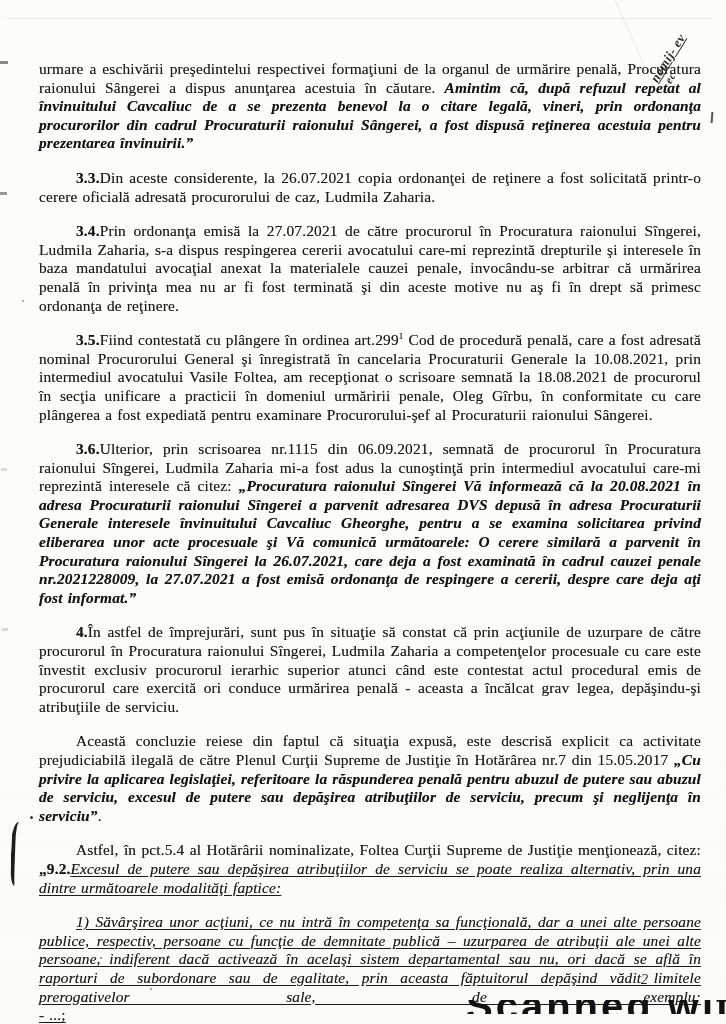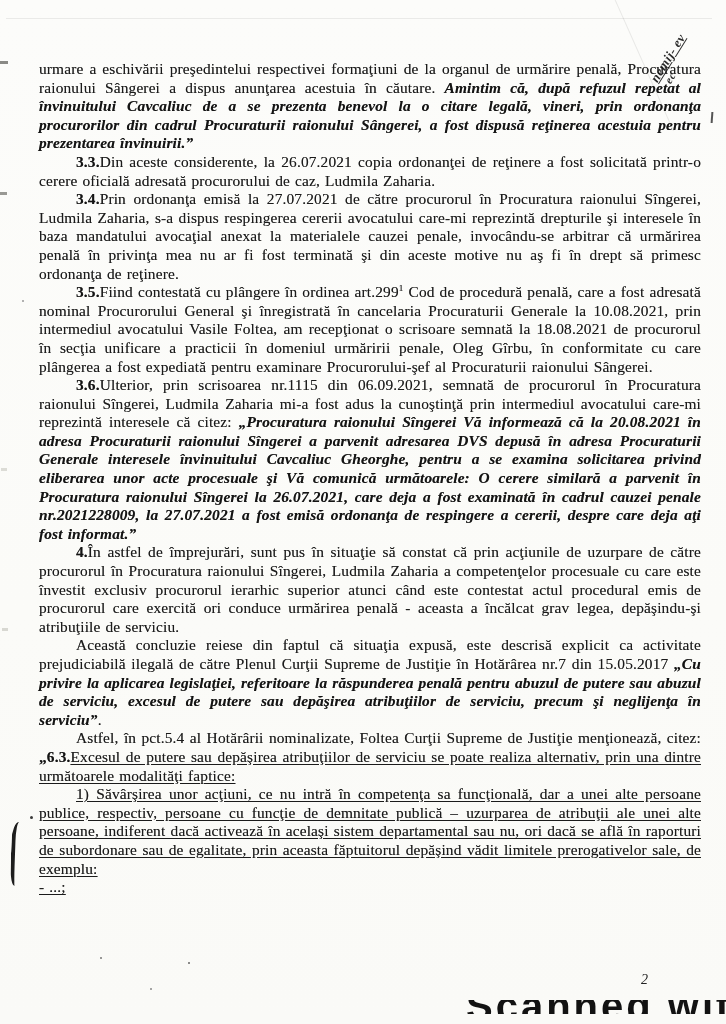--- a/index.html
+++ b/index.html
@@ -13,27 +13,27 @@
     background:linear-gradient(180deg,#fcfcfa 0%, #fbfbf8 60%, #fafaf7 100%);
   }
   
   .doc-text{
     position:absolute;left:39px;top:60px;width:662px;
     font-size:15.4px;line-height:18.6px;color:#1b1b1b;
     text-align:justify;letter-spacing:0.15px;word-spacing:1px;
     text-shadow:0 0 0.4px rgba(20,20,20,0.5);
   }
   .doc-text p.para{margin:0;padding:0;}
-  .doc-text p.indent{text-indent:37px;}
+  .doc-text p.indent{text-indent:37px;margin-top:16px;}
   .doc-text p.jlast{text-align-last:justify;}
   .seg-normal{}
   .seg-bold{font-weight:bold;color:#141414;}
   .seg-italic{}
   .seg-bold-italic{font-weight:bold;font-style:italic;color:#141414;}
-  .seg-italic-u{text-decoration:underline;text-underline-offset:2px;}
+  .seg-italic-u{font-style:italic;text-decoration:underline;text-underline-offset:2px;}
   .seg-u{text-decoration:underline;text-underline-offset:2px;}
   sup.seg-sup{font-size:9px;line-height:0;vertical-align:super;}
   
   .hand-note{
     position:absolute;left:646px;top:34px;width:110px;
     transform:rotate(-58deg);transform-origin:40px 20px;
     font-style:italic;font-weight:bold;font-size:13px;line-height:13px;
     color:#2b2b2b;letter-spacing:0.5px;
   }
   .hand-note .l1{text-decoration:underline;display:block;}
@@ -99,21 +99,21 @@
   </div>
 
   <div class="doc-text">
       <p class="para"><span class="seg-italic">urmare a eschivării preşedintelui respectivei formaţiuni de la organul de urmărire penală, Procuratura raionului Sângerei a dispus anunţarea acestuia în căutare. </span><span class="seg-bold-italic">Amintim că, după refuzul repetat al învinuitului Cavcaliuc de a se prezenta benevol la o citare legală, vineri, prin ordonanţa procurorilor din cadrul Procuraturii raionului Sângerei, a fost dispusă reţinerea acestuia pentru prezentarea învinuirii.”</span></p>
       <p class="para indent"><span class="seg-bold">3.3.</span><span class="seg-normal">Din aceste considerente, la 26.07.2021 copia ordonanţei de reţinere a fost solicitată printr-o cerere oficială adresată procurorului de caz, Ludmila Zaharia.</span></p>
       <p class="para indent"><span class="seg-bold">3.4.</span><span class="seg-normal">Prin ordonanţa emisă la 27.07.2021 de către procurorul în Procuratura raionului Sîngerei, Ludmila Zaharia, s-a dispus respingerea cererii avocatului care-mi reprezintă drepturile şi interesele în baza mandatului avocaţial anexat la materialele cauzei penale, invocându-se arbitrar că urmărirea penală în privinţa mea nu ar fi fost terminată şi din aceste motive nu aş fi în drept să primesc ordonanţa de reţinere.</span></p>
       <p class="para indent"><span class="seg-bold">3.5.</span><span class="seg-normal">Fiind contestată cu plângere în ordinea art.299</span><sup class="seg-sup">1</sup><span class="seg-normal"> Cod de procedură penală, care a fost adresată nominal Procurorului General şi înregistrată în cancelaria Procuraturii Generale la 10.08.2021, prin intermediul avocatului Vasile Foltea, am recepţionat o scrisoare semnată la 18.08.2021 de procurorul în secţia unificare a practicii în domeniul urmăririi penale, Oleg Gîrbu, în conformitate cu care plângerea a fost expediată pentru examinare Procurorului-şef al Procuraturii raionului Sângerei.</span></p>
       <p class="para indent"><span class="seg-bold">3.6.</span><span class="seg-normal">Ulterior, prin scrisoarea nr.1115 din 06.09.2021, semnată de procurorul în Procuratura raionului Sîngerei, Ludmila Zaharia mi-a fost adus la cunoştinţă prin intermediul avocatului care-mi reprezintă interesele că citez: </span><span class="seg-bold-italic">„Procuratura raionului Sîngerei Vă informează că la 20.08.2021 în adresa Procuraturii raionului Sîngerei a parvenit adresarea DVS depusă în adresa Procuraturii Generale interesele învinuitului Cavcaliuc Gheorghe, pentru a se examina solicitarea privind eliberarea unor acte procesuale şi Vă comunică următoarele: O cerere similară a parvenit în Procuratura raionului Sîngerei la 26.07.2021, care deja a fost examinată în cadrul cauzei penale nr.2021228009, la 27.07.2021 a fost emisă ordonanţa de respingere a cererii, despre care deja aţi fost informat.”</span></p>
       <p class="para indent"><span class="seg-bold">4.</span><span class="seg-normal">În astfel de împrejurări, sunt pus în situaţie să constat că prin acţiunile de uzurpare de către procurorul în Procuratura raionului Sîngerei, Ludmila Zaharia a competenţelor procesuale cu care este învestit exclusiv procurorul ierarhic superior atunci când este contestat actul procedural emis de procurorul care exercită ori conduce urmărirea penală - aceasta a încălcat grav legea, depăşindu-şi atribuţiile de serviciu.</span></p>
       <p class="para indent"><span class="seg-normal">Această concluzie reiese din faptul că situaţia expusă, este descrisă explicit ca activitate prejudiciabilă ilegală de către Plenul Curţii Supreme de Justiţie în Hotărârea nr.7 din 15.05.2017 </span><span class="seg-bold-italic">„Cu privire la aplicarea legislaţiei, referitoare la răspunderea penală pentru abuzul de putere sau abuzul de serviciu, excesul de putere sau depăşirea atribuţiilor de serviciu, precum şi neglijenţa în serviciu”</span><span class="seg-normal">.</span></p>
-      <p class="para indent"><span class="seg-normal">Astfel, în pct.5.4 al Hotărârii nominalizate, Foltea Curţii Supreme de Justiţie menţionează, citez: </span><span class="seg-bold">„6.3.</span><span class="seg-italic-u">Excesul de putere sau depăşirea atribuţiilor de serviciu se poate realiza alternativ, prin una dintre următoarele modalităţi faptice:</span></p>
+      <p class="para indent"><span class="seg-normal">Astfel, în pct.5.4 al Hotărârii nominalizate, Foltea Curţii Supreme de Justiţie menţionează, citez: </span><span class="seg-bold">„9.2.</span><span class="seg-italic-u">Excesul de putere sau depăşirea atribuţiilor de serviciu se poate realiza alternativ, prin una dintre următoarele modalităţi faptice:</span></p>
       <p class="para indent jlast"><span class="seg-italic-u">1) Săvârşirea unor acţiuni, ce nu intră în competenţa sa funcţională, dar a unei alte persoane publice, respectiv, persoane cu funcţie de demnitate publică – uzurparea de atribuţii ale unei alte persoane, indiferent dacă activează în acelaşi sistem departamental sau nu, ori dacă se află în raporturi de subordonare sau de egalitate, prin aceasta făptuitorul depăşind vădit limitele prerogativelor sale, de exemplu:</span></p>
       <p class="para"><span class="seg-u">- ...;</span></p>
     </div>
 
   <div class="page-number">2</div>
 
   <div class="watermark-clip">
     <span>Scanned with</span>
   </div>
 

